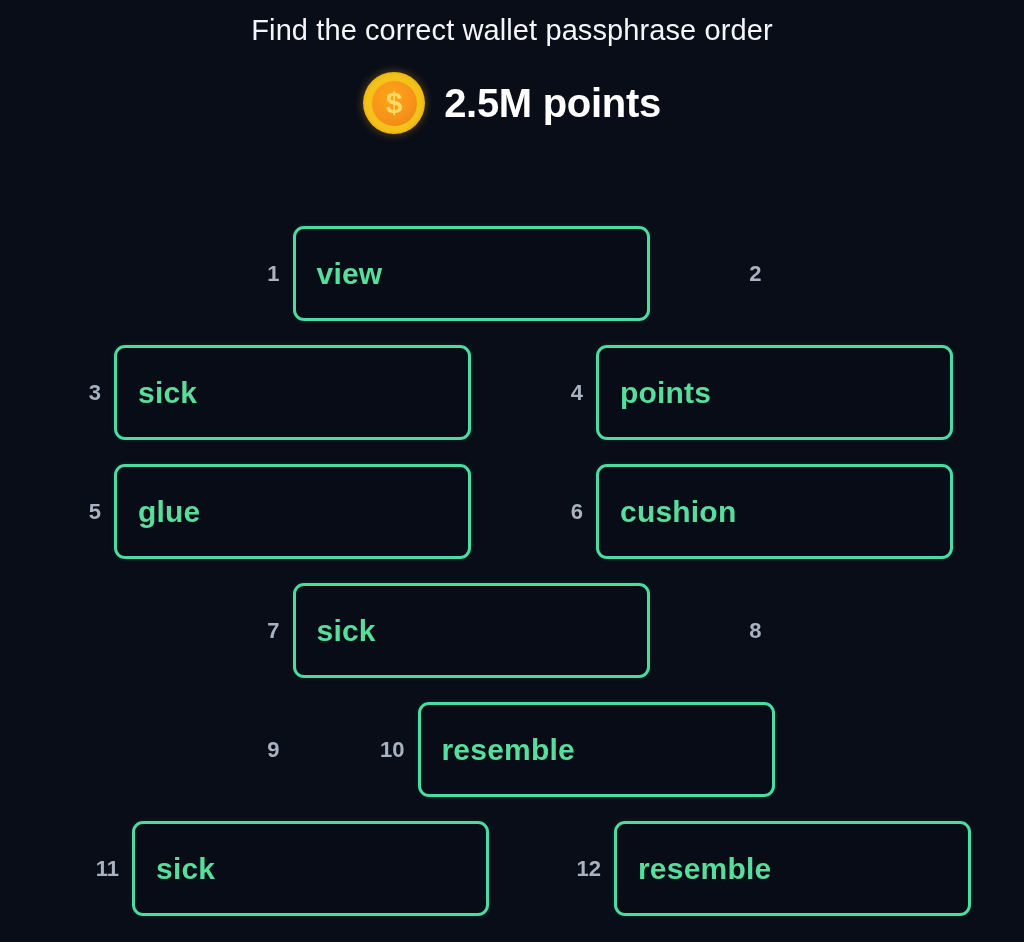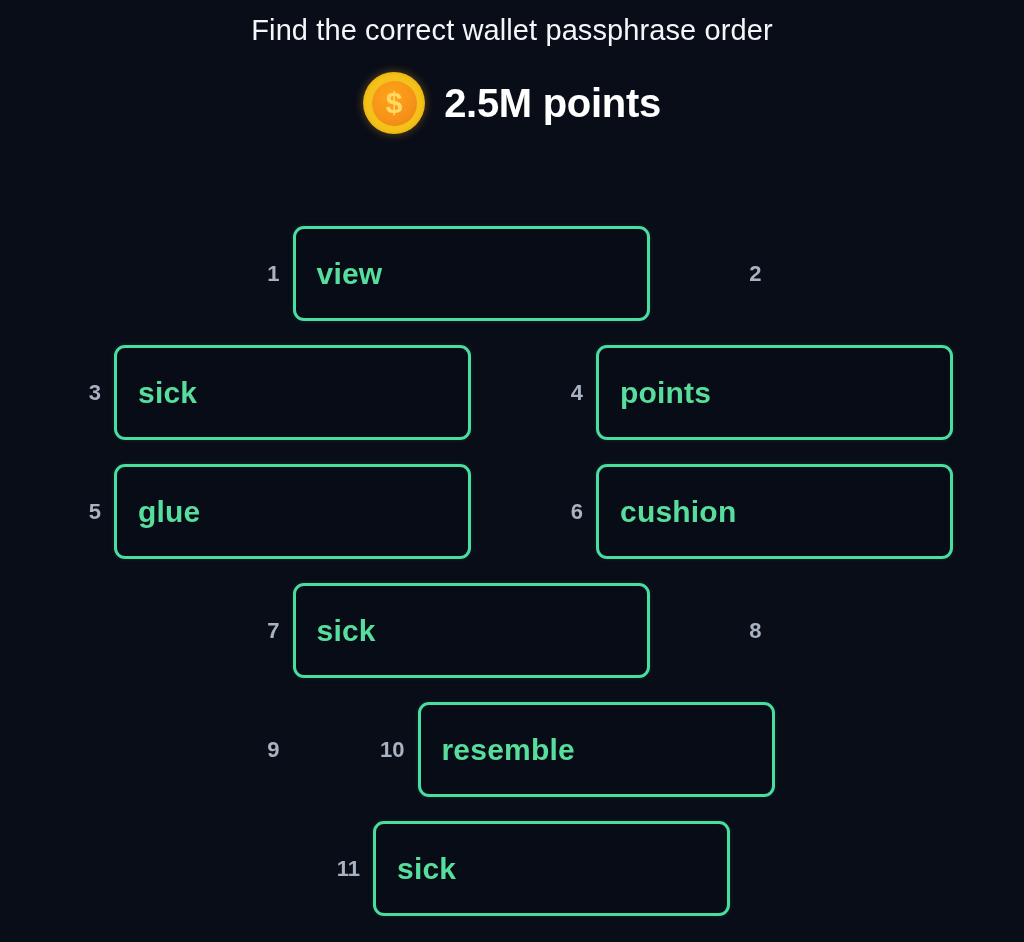--- a/index.html
+++ b/index.html
@@ -223,16 +223,22 @@
       </div>
     </div>
 
     <div class="grid-row">
       <div class="word-cell">
         <span class="word-index">11</span>
         <div class="word-box">
           <span class="word-text">sick</span>
         </div>
       </div>
+      <div class="word-cell">
+        <span class="word-index">12</span>
+        <div class="word-box">
+          <span class="word-text">resemble</span>
+        </div>
+      </div>
     </div>
 
   </div>
 </div>
 
 </body></html>

